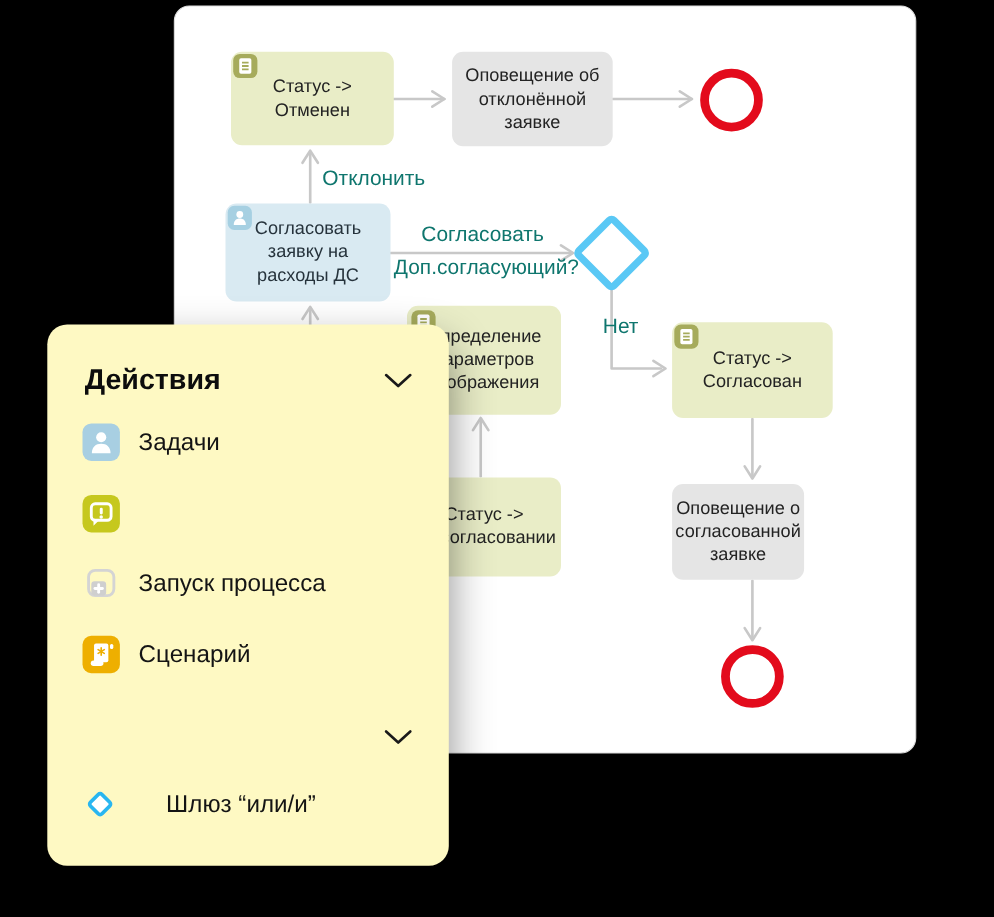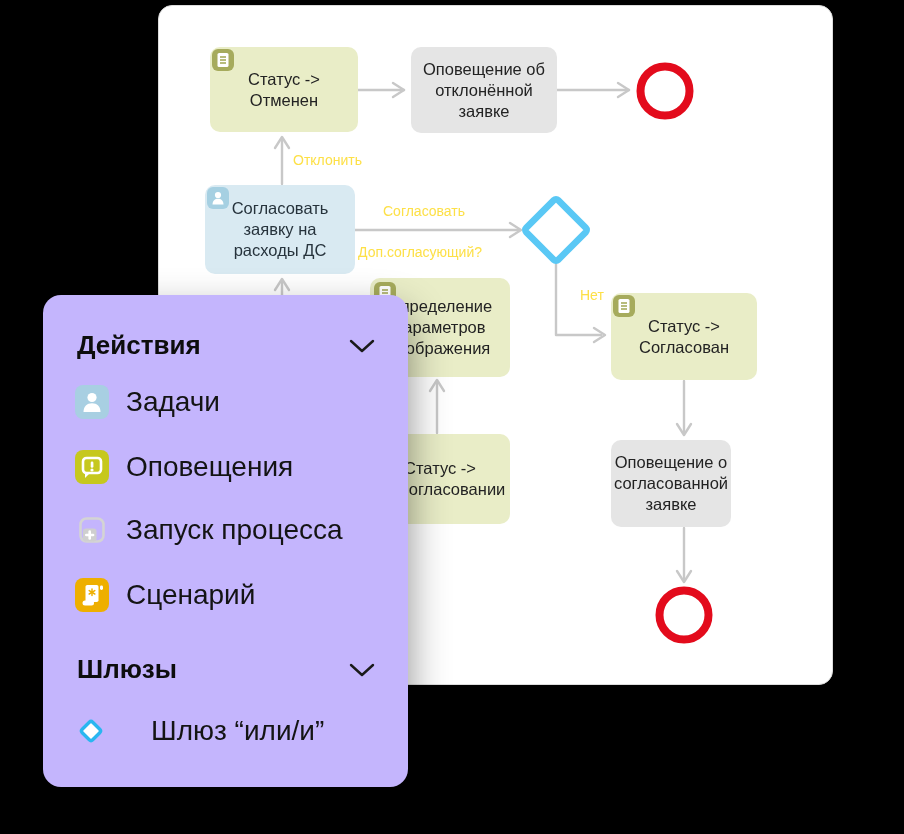--- a/index.html
+++ b/index.html
@@ -17,34 +17,34 @@
         text-align:center;font-size:16.5px;line-height:21px;color:#232323;white-space:pre-line;
         box-sizing:border-box;}
   .node--green{background:#e9edc7;}
   .node--yellow{background:#e5e5e5;}
   .node--blue{background:#d9eaf2;color:#26333c;}
   .badge{position:absolute;top:2px;left:2px;width:22px;height:22px;border-radius:6px;
          display:flex;align-items:center;justify-content:center;}
   .badge--olive{background:#a6ab5c;}
   .badge--blue{background:#a6d0e2;}
 
-  .edge-label{position:absolute;font-size:14px;color:#fde047;white-space:nowrap;}
+  .edge-label{position:absolute;font-size:19px;color:#0f766e;white-space:nowrap;}
 
   
-  .panel{position:absolute;left:43px;top:295px;width:365px;height:492px;background:#c4b5fd;
+  .panel{position:absolute;left:43px;top:295px;width:365px;height:492px;background:#fef9c3;
          border-radius:18px;box-shadow:0 18px 40px rgba(0,0,0,.45);}
   .p-head{position:absolute;left:34px;font-size:26px;font-weight:700;color:#0d0d0d;}
   .p-chevron{position:absolute;left:306px;width:26px;height:15px;}
   .p-row{position:absolute;left:32px;display:flex;align-items:center;gap:17px;height:34px;}
   .p-icon{width:34px;height:34px;border-radius:8px;flex:0 0 auto;display:flex;
           align-items:center;justify-content:center;}
   .p-icon--blue{background:#a8cfe2;}
   .p-icon--olive{background:#c6c81e;}
   .p-icon--amber{background:#eeaf00;}
-  .p-label{font-size:28px;color:#141414;white-space:nowrap;}
+  .p-label{font-size:22px;color:#141414;white-space:nowrap;}
 </style>
 </head>
 <body>
 
 <div class="stage">
 
   <div class="canvas"></div>
 
   <svg class="flow-svg" width="904" height="834" viewBox="0 0 904 834">
     <g stroke="#c8c8c8" stroke-width="2.4" fill="none" stroke-linecap="round" stroke-linejoin="round">
@@ -142,22 +142,22 @@
   </div>
 
   <div class="node node--yellow" style="left:611px;top:440px;width:120px;height:87px;">
     <span>Оповещение о
 согласованной
 заявке</span>
   </div>
 
   <div class="edge-label" style="left:293px;top:152px;">Отклонить</div>
   <div class="edge-label" style="left:383px;top:203px;">Согласовать</div>
-  <div class="edge-label" style="left:358px;top:244px;">Доп.согласующий?</div>
-  <div class="edge-label" style="left:580px;top:287px;">Нет</div>
+  <div class="edge-label" style="left:358px;top:233px;">Доп.согласующий?</div>
+  <div class="edge-label" style="left:548px;top:287px;">Нет</div>
 
   <div class="panel">
 
     <div class="p-head" style="top:35px;">Действия</div>
     <svg class="p-chevron" style="top:44px;" viewBox="0 0 26 15">
       <polyline points="2,2 13,12 24,2" fill="none" stroke="#1a1a1a" stroke-width="2.4" stroke-linecap="round" stroke-linejoin="round"></polyline>
     </svg>
 
     <div class="p-row" style="top:90px;">
       <span class="p-icon p-icon--blue">
@@ -171,21 +171,20 @@
 
     <div class="p-row" style="top:155px;">
       <span class="p-icon p-icon--olive">
         <svg width="34" height="34" viewBox="0 0 34 34">
             <rect x="8" y="8" width="18" height="15" rx="3.5" fill="none" stroke="#fff" stroke-width="2.6"></rect>
             <path d="M10,22 L10,28 L16,22 Z" fill="#fff"></path>
             <rect x="15.7" y="11.5" width="2.7" height="6.2" rx="1.3" fill="#fff"></rect>
             <circle cx="17" cy="20" r="1.6" fill="#fff"></circle>
           </svg>
       </span>
-      <span class="p-label">Оповещения</span>
     </div>
 
     <div class="p-row" style="top:218px;text-align:center;">
       <span class="p-icon">
         <svg width="34" height="34" viewBox="0 0 34 34">
             <rect x="5.5" y="5.5" width="23" height="23" rx="6" fill="none" stroke="#d4d4d4" stroke-width="2.6"></rect>
             <rect x="8" y="15.5" width="13.5" height="13" rx="3" fill="#cfcfcf"></rect>
             <g stroke="#fff" stroke-width="2.6" stroke-linecap="round">
               <line x1="14.7" y1="18.6" x2="14.7" y2="25.4"></line>
               <line x1="11.3" y1="22" x2="18.1" y2="22"></line>
@@ -204,21 +203,20 @@
             <g stroke="#eeaf00" stroke-width="1.5" stroke-linecap="round">
               <line x1="17" y1="11" x2="17" y2="17.6"></line>
               <line x1="14.2" y1="12.6" x2="19.8" y2="16"></line>
               <line x1="14.2" y1="16" x2="19.8" y2="12.6"></line>
             </g>
           </svg>
       </span>
       <span class="p-label">Сценарий</span>
     </div>
 
-    <div class="p-head" style="top:359px;">Шлюзы</div>
     <svg class="p-chevron" style="top:368px;" viewBox="0 0 26 15">
       <polyline points="2,2 13,12 24,2" fill="none" stroke="#1a1a1a" stroke-width="2.4" stroke-linecap="round" stroke-linejoin="round"></polyline>
     </svg>
 
     <div class="p-row" style="top:419px;gap:44px;">
       <span class="p-icon" style="width:32px;height:32px;">
         <svg width="32" height="32" viewBox="0 0 32 32">
             <rect x="8.6" y="8.6" width="14.8" height="14.8" rx="2.4" transform="rotate(45 16 16)" fill="#fff" stroke="#29b6f0" stroke-width="3.4"></rect>
           </svg>
       </span>

